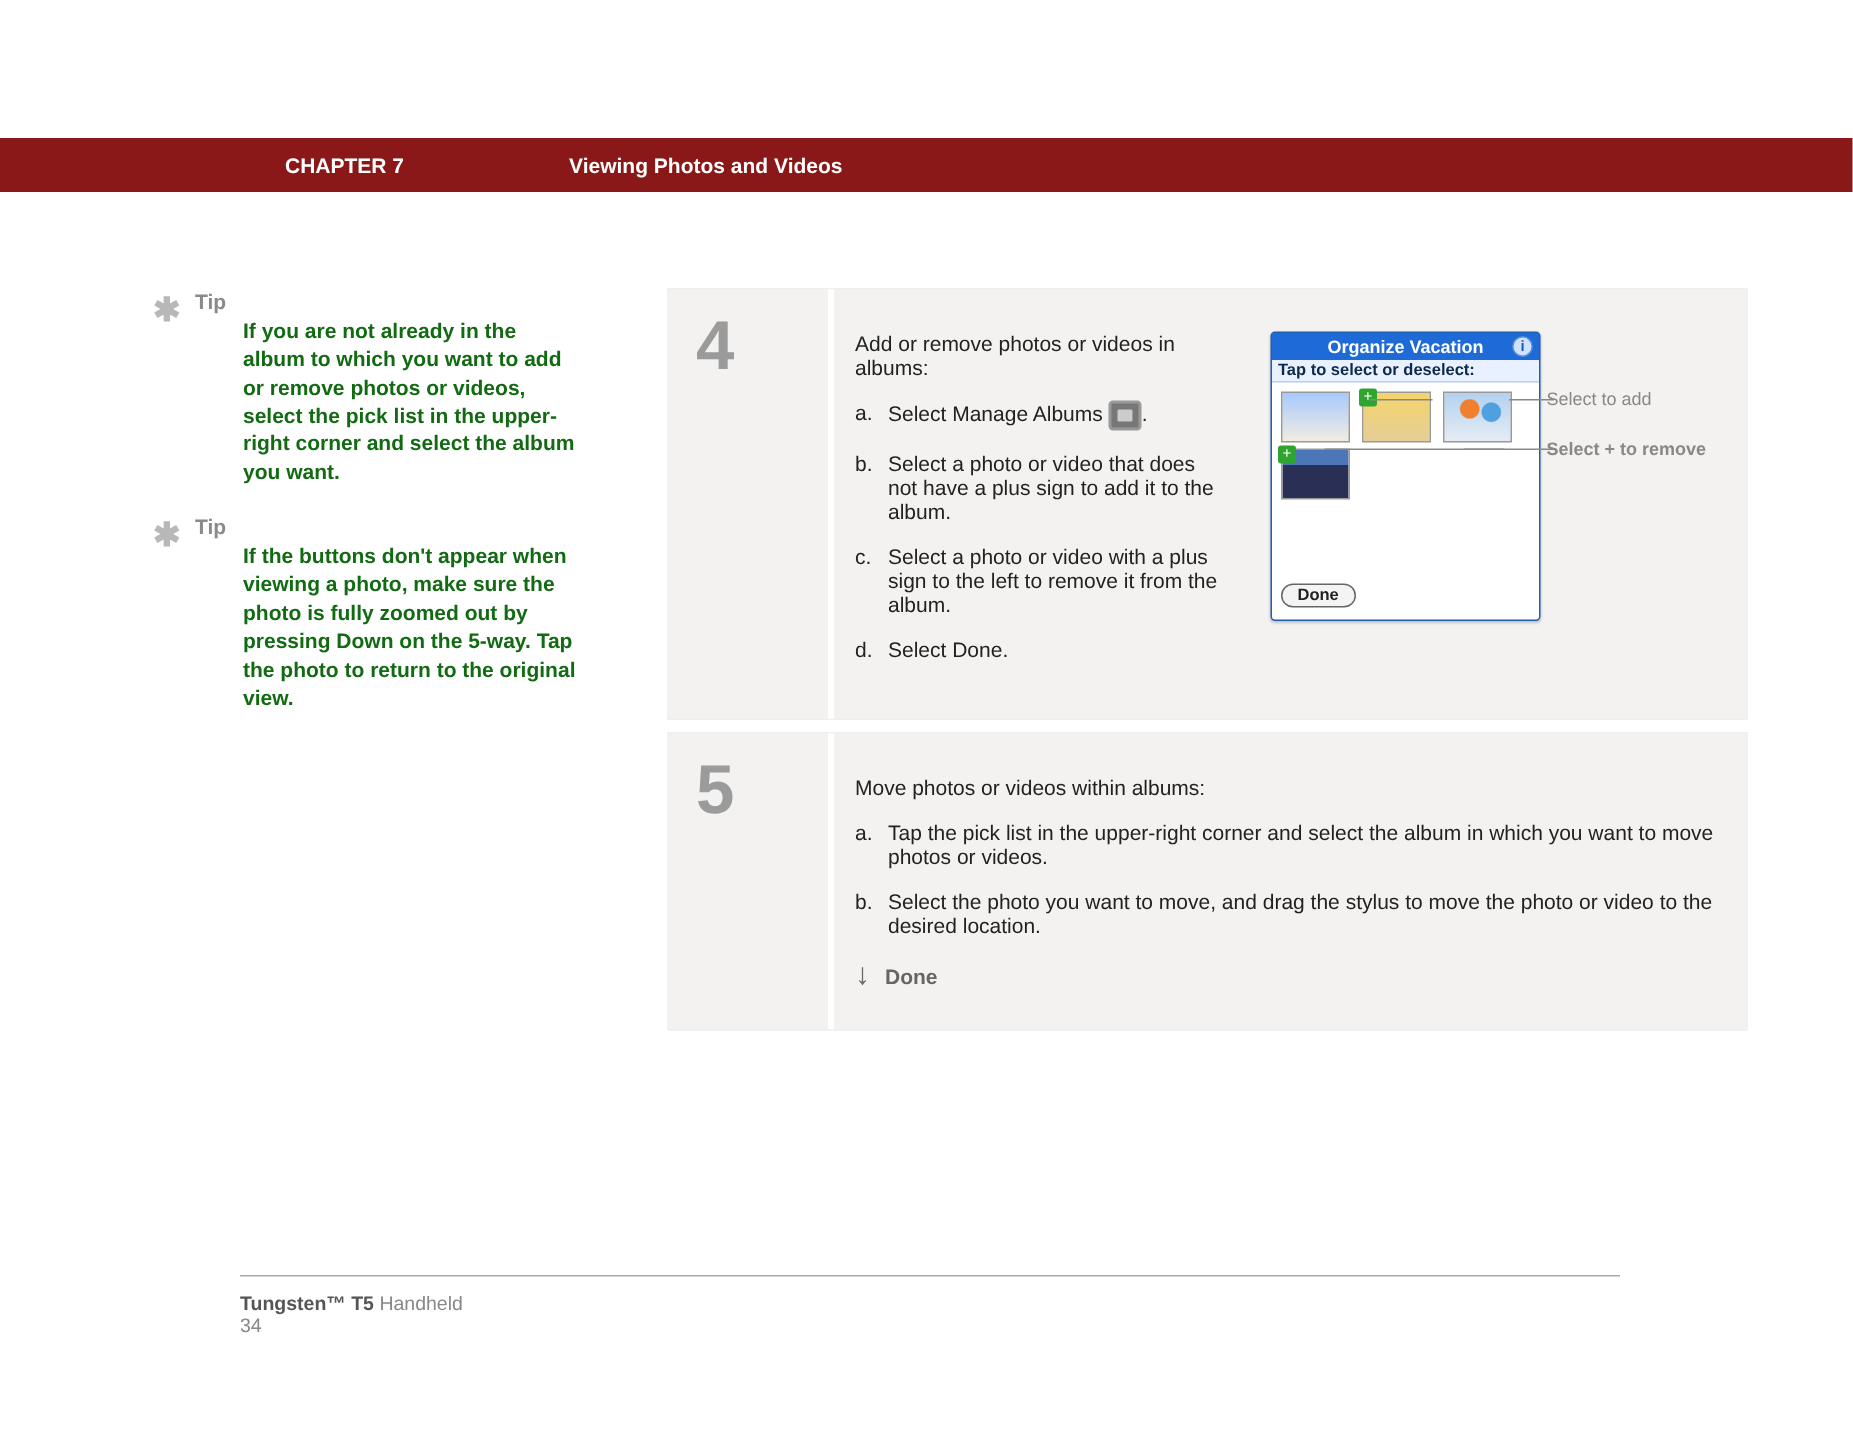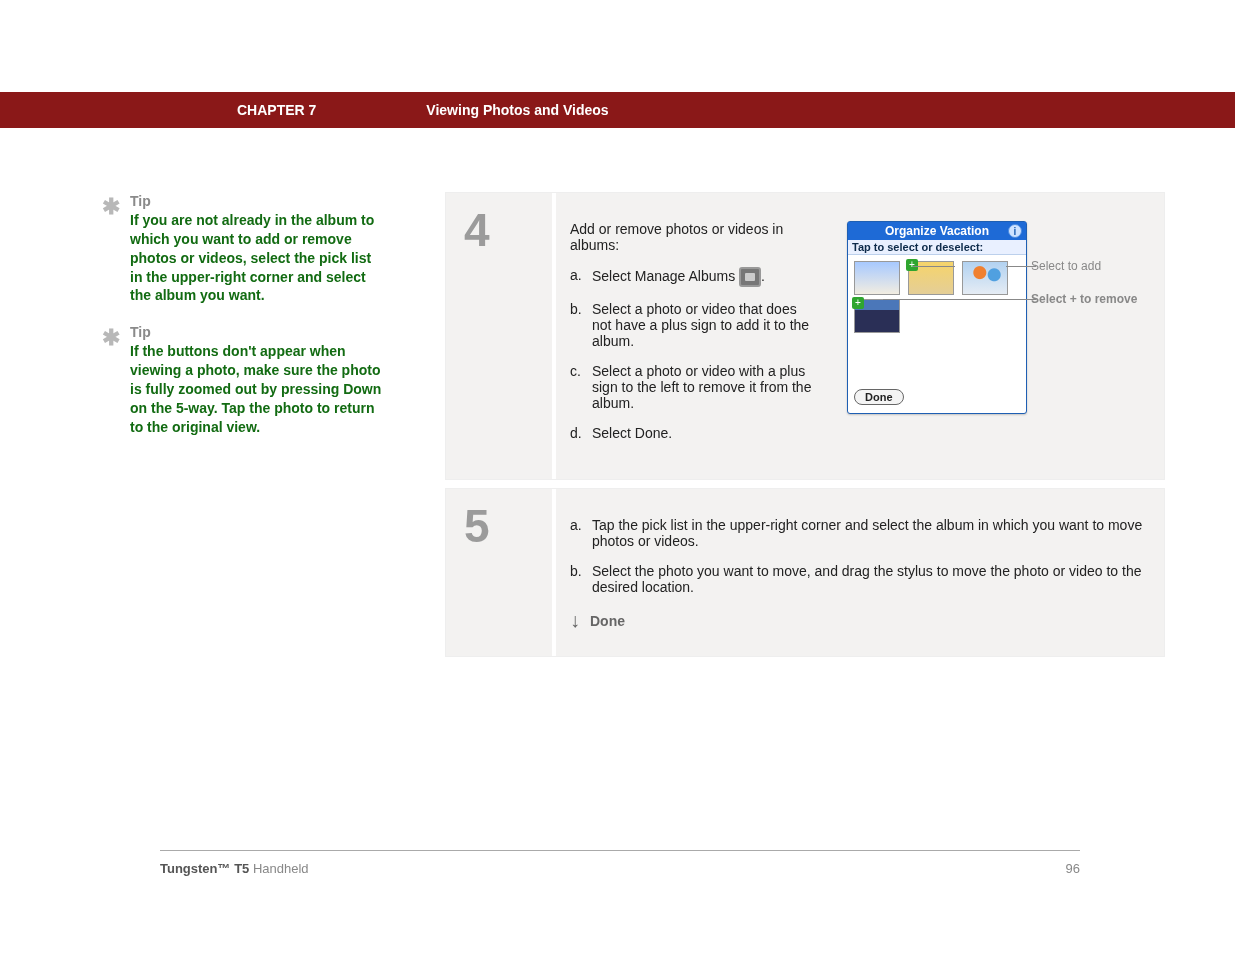--- a/index.html
+++ b/index.html
@@ -1,24 +1,24 @@
 <!DOCTYPE html>
 <html><head>
 <meta charset="utf-8">
 <style>
   * { box-sizing: border-box; margin: 0; padding: 0; }
   body { font-family: Arial, Helvetica, sans-serif; background: #fff; width: 1235px; height: 954px; position: relative; color: #333; }
-  .header-band { position: absolute; top: 92px; left: 0; right: 0; height: 36px; background: #8a1818; display: flex; align-items: center; padding-left: 47px; }
+  .header-band { position: absolute; top: 92px; left: 0; right: 0; height: 36px; background: #8a1818; display: flex; align-items: center; }
   .chapter-label { color: #fff; font-weight: bold; font-size: 14px; margin-left: 190px; }
   .chapter-title { color: #fff; font-weight: bold; font-size: 14px; margin-left: 110px; }
   .sidebar { position: absolute; left: 130px; top: 192px; width: 255px; font-size: 14px; font-weight: bold; line-height: 1.35; }
   .tip-block { margin-bottom: 18px; }
   .tip-star { position: absolute; left: -28px; color: #b8b8b8; font-size: 22px; }
   .tip-head { color: #8a8a8a; }
-  .tip-body { color: #126b12; }
+  .tip-body { color: #126b12; margin-left: 32px; }
   .main { position: absolute; left: 445px; top: 192px; width: 720px; }
   .step { background: #f3f2f1; display: flex; border: 1px solid #eee; margin-bottom: 8px; }
   .step-num-col { width: 110px; border-right: 4px solid #fff; padding: 10px 0 0 18px; }
   .step-num { font-size: 46px; font-weight: bold; color: #9b9b9b; }
   .step-body { padding: 28px 18px 24px 14px; font-size: 14px; flex: 1; color: #222; position: relative; }
   .step-body .intro { margin-bottom: 14px; }
   .sublist { list-style: none; }
   .sublist li { margin-bottom: 14px; display: flex; }
   .sublist .marker { width: 22px; flex-shrink: 0; }
   .manage-icon { width: 22px; height: 20px; background: #777; border: 2px solid #999; border-radius: 3px; display: inline-block; vertical-align: middle; position: relative; }
@@ -47,21 +47,21 @@
   .label-remove { position:absolute; top: 70px; right:-155px; width:150px; color:#888;font-weight:bold; }
   .line-add, .line-remove { position: absolute; height: 1px; background: #888; }
   .line-add { top: 44px; right: -10px; width: 30px; }
   .line-add2 { position:absolute; left:65px; top:44px; width:42px; height:1px; background:#888;}
   .line-remove { top: 77px; right: -10px; width: 60px; }
   .line-remove2 { position:absolute; left:35px; top:77px; width:120px; height:1px; background:#888;}
   .palm-pos { position: relative; }
 
   .step4-left { width: 245px; }
 
-  .footer { position: absolute; left: 160px; right: 155px; top: 850px; border-top: 1px solid #aaa; padding-top: 10px; display: flex; justify-content: space-between; font-size: 13px; color: #888;}
+  .footer { position: absolute; left: 160px; right: 155px; top: 850px; border-top: 1px solid #aaa; padding-top: 10px; display: flex; justify-content: space-between; font-size: 13px; color: #888; flex-direction: column;}
   .footer .prod strong { color: #555; }
 </style>
 </head>
 <body>
 
 <div class="header-band">
   <span class="chapter-label">CHAPTER 7</span>
   <span class="chapter-title">Viewing Photos and Videos</span>
 </div>
 
@@ -141,20 +141,21 @@
         </div>
       </div>
     </div>
   </div>
 
   <div class="step">
     <div class="step-num-col">
       <div class="step-num">5</div>
     </div>
     <div class="step-body">
+      <div class="intro">Move photos or videos within albums:</div>
       <ul class="sublist">
         <li>
           <span class="marker">a.</span>
           <span>Tap the pick list in the upper-right corner and select the album in which you want to move photos or videos.</span>
         </li>
         <li>
           <span class="marker">b.</span>
           <span>Select the photo you want to move, and drag the stylus to move the photo or video to the desired location.</span>
         </li>
       </ul>
@@ -164,14 +165,14 @@
       </div>
     </div>
   </div>
 
 </div>
 
 <div class="footer">
   <span class="prod">
     <strong>Tungsten™ T5</strong><span> Handheld</span>
   </span>
-  <span>96</span>
+  <span>34</span>
 </div>
 
 </body></html>

